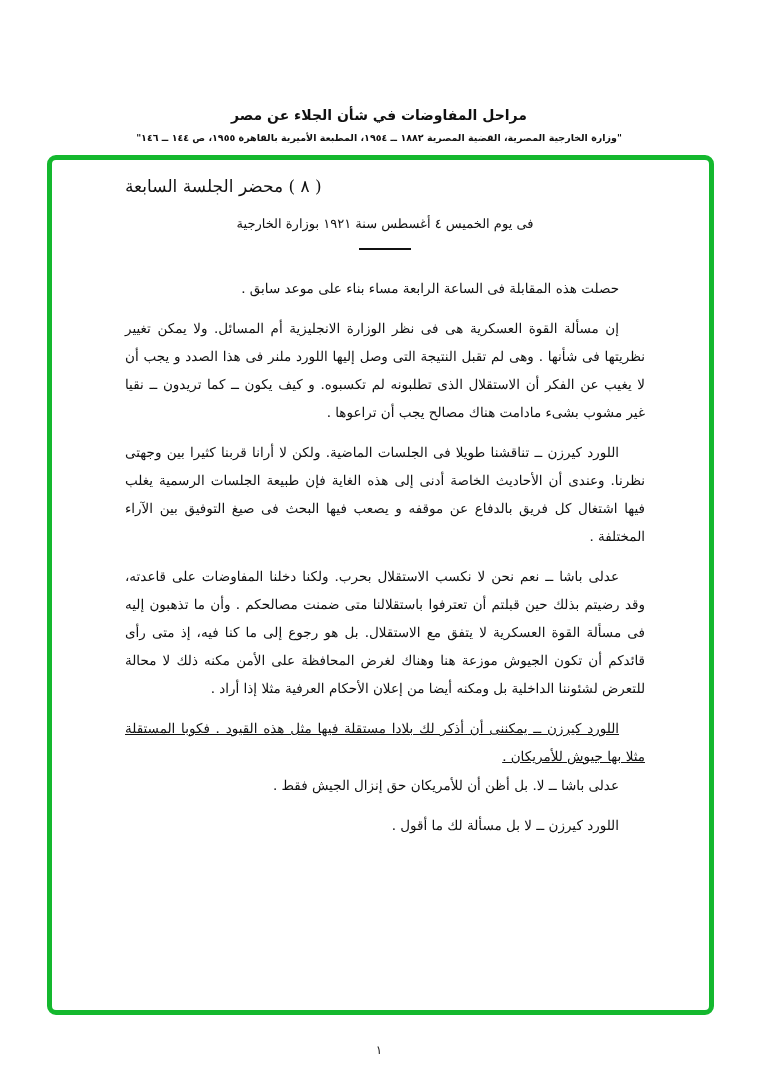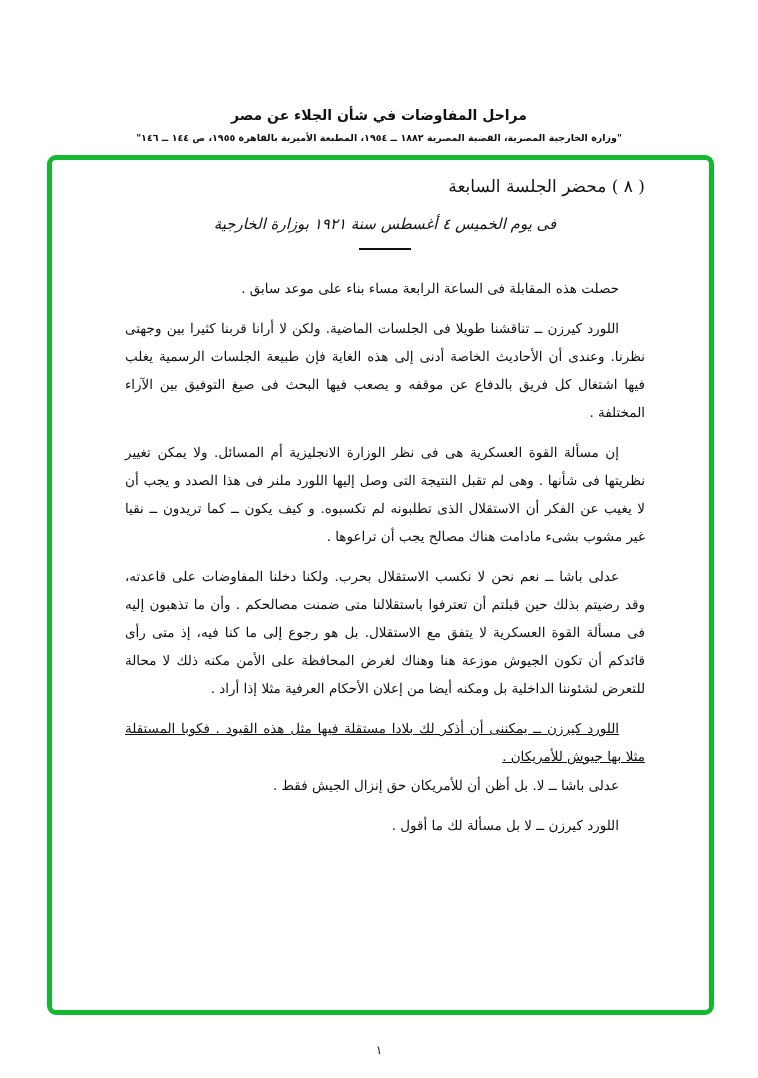--- a/index.html
+++ b/index.html
@@ -60,37 +60,36 @@
     .content {
       position: absolute;
       left: 125px;
       width: 520px;
       top: 172px;
       direction: rtl;
       font-family: "DejaVu Serif", serif;
       color: #111;
     }
     .doc-heading {
-      text-align: right;
+      text-align: left;
       font-size: 17px;
       line-height: 28px;
       margin: 0 0 12px 0;
     }
     .doc-subheading {
       text-align: center;
       font-size: 15px;
       line-height: 24px;
       margin: 0 0 10px 0;
     }
     .doc-date {
       text-align: center;
-      font-size: 15px;
+      font-size: 13px;
       line-height: 24px;
       margin: 0;
-      font-style: italic;
     }
     .rule {
       width: 52px;
       height: 2px;
       background: #111;
       margin: 12px auto 24px auto;
     }
     .para {
       font-size: 13.5px;
       line-height: 28px;
@@ -119,21 +118,21 @@
 </div>
 
 <div class="frame" style="border-color: rgb(20, 184, 46);"></div>
 
 <div class="content">
   <p class="doc-heading">( ٨ ) محضر الجلسة السابعة</p>
   <p class="doc-date">فى يوم الخميس ٤ أغسطس سنة ١٩٢١ بوزارة الخارجية</p>
   <div class="rule"></div>
 
   <p class="para">حصلت هذه المقابلة فى الساعة الرابعة مساء بناء على موعد سابق .</p>
+  <p class="para">إن مسألة القوة العسكرية هى فى نظر الوزارة الانجليزية أم المسائل. ولا يمكن تغيير نظريتها فى شأنها . وهى لم تقبل النتيجة التى وصل إليها اللورد ملنر فى هذا الصدد و يجب أن لا يغيب عن الفكر أن الاستقلال الذى تطلبونه لم تكسبوه. و كيف يكون ــ كما تريدون ــ نقيا غير مشوب بشىء مادامت هناك مصالح يجب أن تراعوها .</p>
   <p class="para">اللورد كيرزن ــ تناقشنا طويلا فى الجلسات الماضية. ولكن لا أرانا قربنا كثيرا بين وجهتى نظرنا. وعندى أن الأحاديث الخاصة أدنى إلى هذه الغاية فإن طبيعة الجلسات الرسمية يغلب فيها اشتغال كل فريق بالدفاع عن موقفه و يصعب فيها البحث فى صيغ التوفيق بين الآراء المختلفة .</p>
-  <p class="para">إن مسألة القوة العسكرية هى فى نظر الوزارة الانجليزية أم المسائل. ولا يمكن تغيير نظريتها فى شأنها . وهى لم تقبل النتيجة التى وصل إليها اللورد ملنر فى هذا الصدد و يجب أن لا يغيب عن الفكر أن الاستقلال الذى تطلبونه لم تكسبوه. و كيف يكون ــ كما تريدون ــ نقيا غير مشوب بشىء مادامت هناك مصالح يجب أن تراعوها .</p>
   <p class="para">عدلى باشا ــ نعم نحن لا نكسب الاستقلال بحرب. ولكنا دخلنا المفاوضات على قاعدته، وقد رضيتم بذلك حين قبلتم أن تعترفوا باستقلالنا متى ضمنت مصالحكم . وأن ما تذهبون إليه فى مسألة القوة العسكرية لا يتفق مع الاستقلال. بل هو رجوع إلى ما كنا فيه، إذ متى رأى قائدكم أن تكون الجيوش موزعة هنا وهناك لغرض المحافظة على الأمن مكنه ذلك لا محالة للتعرض لشئوننا الداخلية بل ومكنه أيضا من إعلان الأحكام العرفية مثلا إذا أراد .</p>
   <p class="para tight">اللورد كيرزن ــ يمكننى أن أذكر لك بلادا مستقلة فيها مثل هذه القيود . فكوبا المستقلة مثلا بها جيوش للأمريكان .</p>
   <p class="para">عدلى باشا ــ لا. بل أظن أن للأمريكان حق إنزال الجيش فقط .</p>
   <p class="para">اللورد كيرزن ــ لا بل مسألة لك ما أقول .</p>
 </div>
 
 <div class="page-number">١</div>
 
 </body></html>

